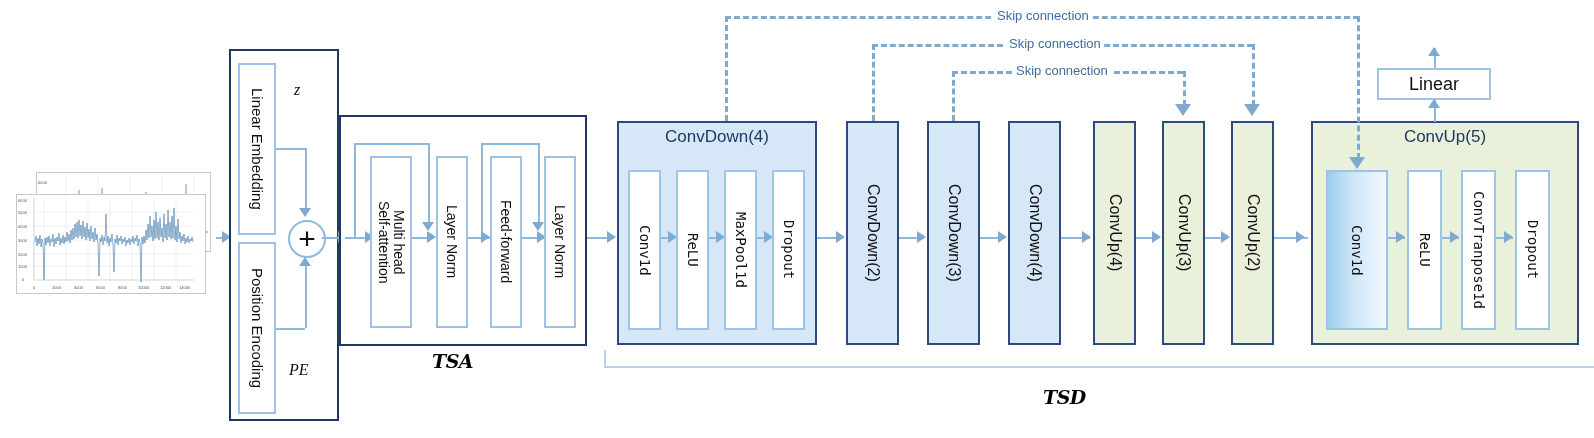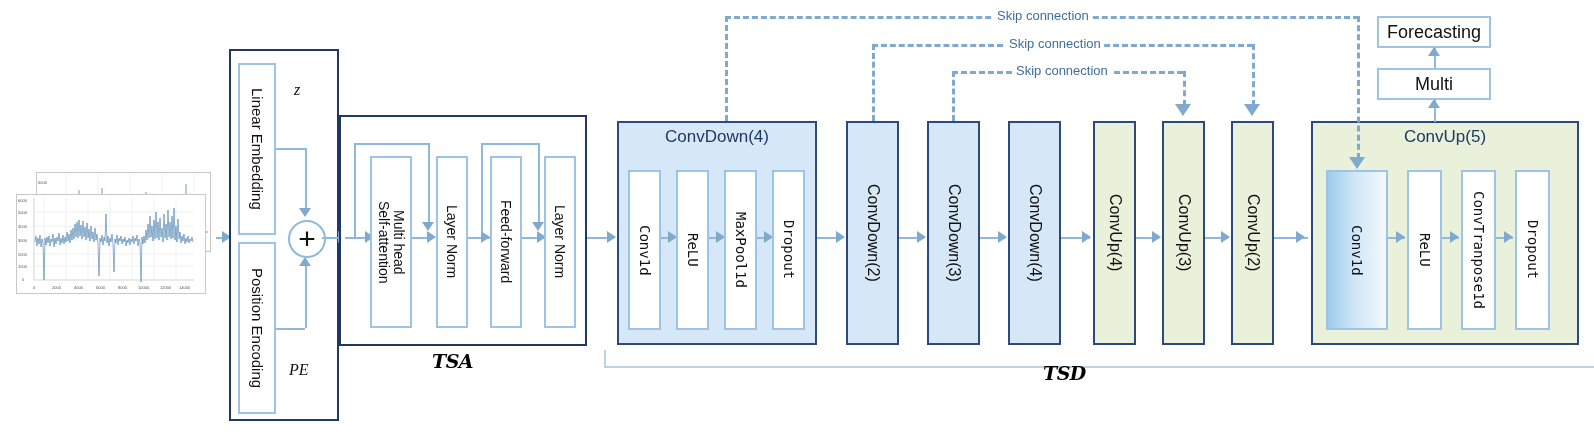--- a/index.html
+++ b/index.html
@@ -341,45 +341,42 @@
     <div class="vtext vt-mono">ConvTranpose1d</div>
   </div>
   <div class="hline" style="left:1496px;top:237px;width:17px;"></div>
   <div class="arrow-r" style="left:1504px;top:231px;"></div>
 
   <div class="box inner-light" style="left:1515px;top:170px;width:35px;height:160px;">
     <div class="vtext vt-mono">Dropout</div>
   </div>
 
   <div class="bracket" style="left:604px;top:350px;width:990px;height:18px;border-right:none;"></div>
-  <div class="script-label" style="left:1043px;top:362px;">TSD</div>
+  <div class="script-label" style="left:1043px;top:386px;">TSD</div>
 
   <div class="dash-v" style="left:725px;top:16px;height:105px;"></div>
   <div class="dash-h" style="left:725px;top:16px;width:634px;"></div>
   <div class="dash-v" style="left:1357px;top:16px;height:143px;"></div>
   <div class="arrow-d" style="left:1349px;top:157px;"></div>
   <div class="skiplabel" style="left:994px;top:8px;">Skip connection</div>
 
   <div class="dash-v" style="left:872px;top:44px;height:77px;"></div>
   <div class="dash-h" style="left:872px;top:44px;width:381px;"></div>
   <div class="dash-v" style="left:1252px;top:44px;height:62px;"></div>
   <div class="arrow-d" style="left:1244px;top:104px;"></div>
   <div class="skiplabel" style="left:1006px;top:36px;">Skip connection</div>
 
   <div class="dash-v" style="left:952px;top:71px;height:50px;"></div>
   <div class="dash-h" style="left:952px;top:71px;width:231px;"></div>
   <div class="dash-v" style="left:1183px;top:71px;height:35px;"></div>
   <div class="arrow-d" style="left:1175px;top:104px;"></div>
   <div class="skiplabel" style="left:1013px;top:63px;">Skip connection</div>
 
   <div class="lightbox" style="left:1377px;top:68px;width:114px;height:32px;">
-    <span>Multi</span>
-  </div>
-  <div class="lightbox" style="left:1377px;top:16px;width:114px;height:32px;">
-    <span>Forecasting</span>
+    <span>Linear</span>
   </div>
 
   <div class="vline" style="left:1434px;top:100px;height:22px;"></div>
   <div class="arrow-u" style="left:1428px;top:99px;"></div>
   <div class="vline" style="left:1434px;top:48px;height:20px;"></div>
   <div class="arrow-u" style="left:1428px;top:47px;"></div>
 
 </div>
 
 </body></html>

